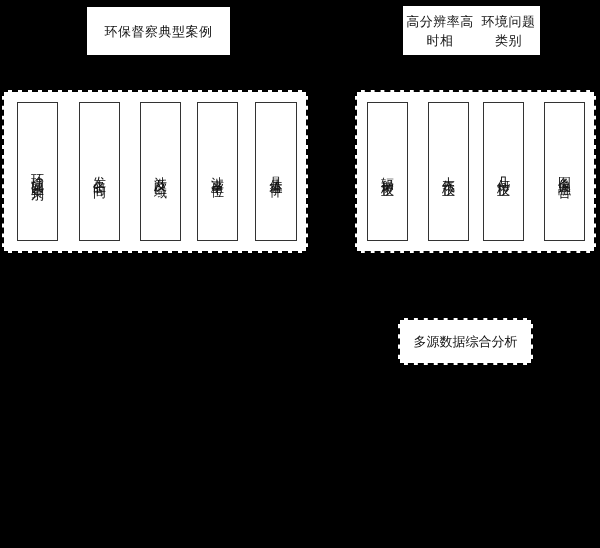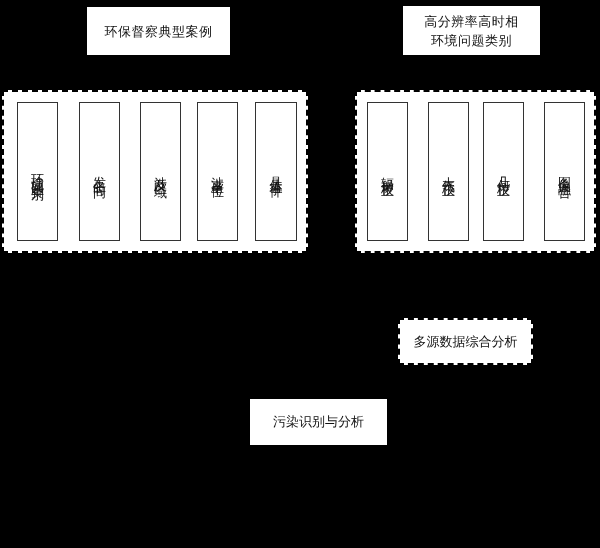--- a/index.html
+++ b/index.html
@@ -62,21 +62,21 @@
 </style>
 </head>
 <body>
 
 <div class="stage">
 
   <div class="node title-box" style="left:87px; top:7px; width:143px; height:48px;">
     <span>环保督察典型案例</span>
   </div>
 
-  <div class="node title-box" style="left:403px; top:6px; width:137px; height:49px; flex-direction:column;">
+  <div class="node title-box" style="left:403px; top:6px; width:137px; height:49px; ">
     <span>高分辨率高时相</span>
     <span>环境问题类别</span>
   </div>
 
   <div class="dashed-panel" style="left:2px; top:90px; width:306px; height:163px;">
     <div class="vcol" style="left:13px; top:10px; width:41px; height:139px;">
       <span class="vtext">环境问题类别</span>
     </div>
     <div class="vcol" style="left:75px; top:10px; width:41px; height:139px;">
       <span class="vtext">发生时间</span>
@@ -104,18 +104,15 @@
     </div>
     <div class="vcol" style="left:187px; top:10px; width:41px; height:139px;">
       <span class="vtext">图像融合</span>
     </div>
   </div>
 
   <div class="node dashed-node" style="left:398px; top:318px; width:135px; height:47px;">
     <span>多源数据综合分析</span>
   </div>
 
-  <div class="node" style="left:250px; top:399px; width:137px; height:46px;">
-    <span>污染识别与分析</span>
-  </div>
 
 
 </div>
 
 </body></html>

